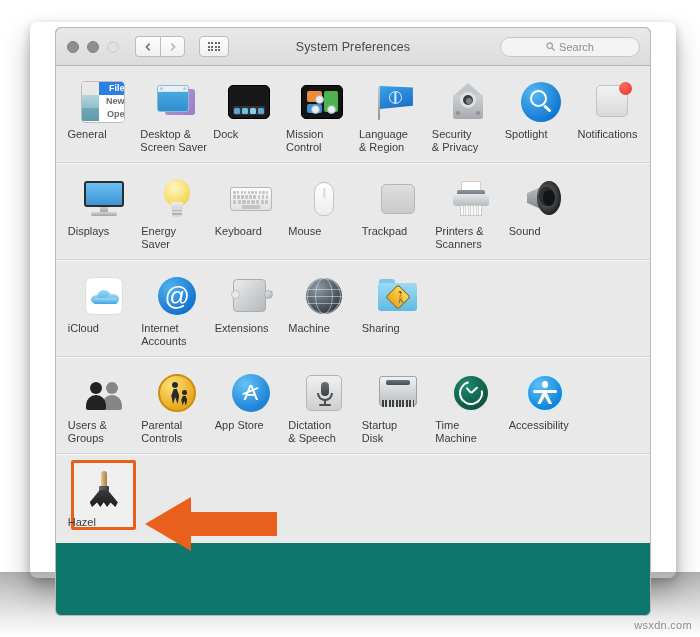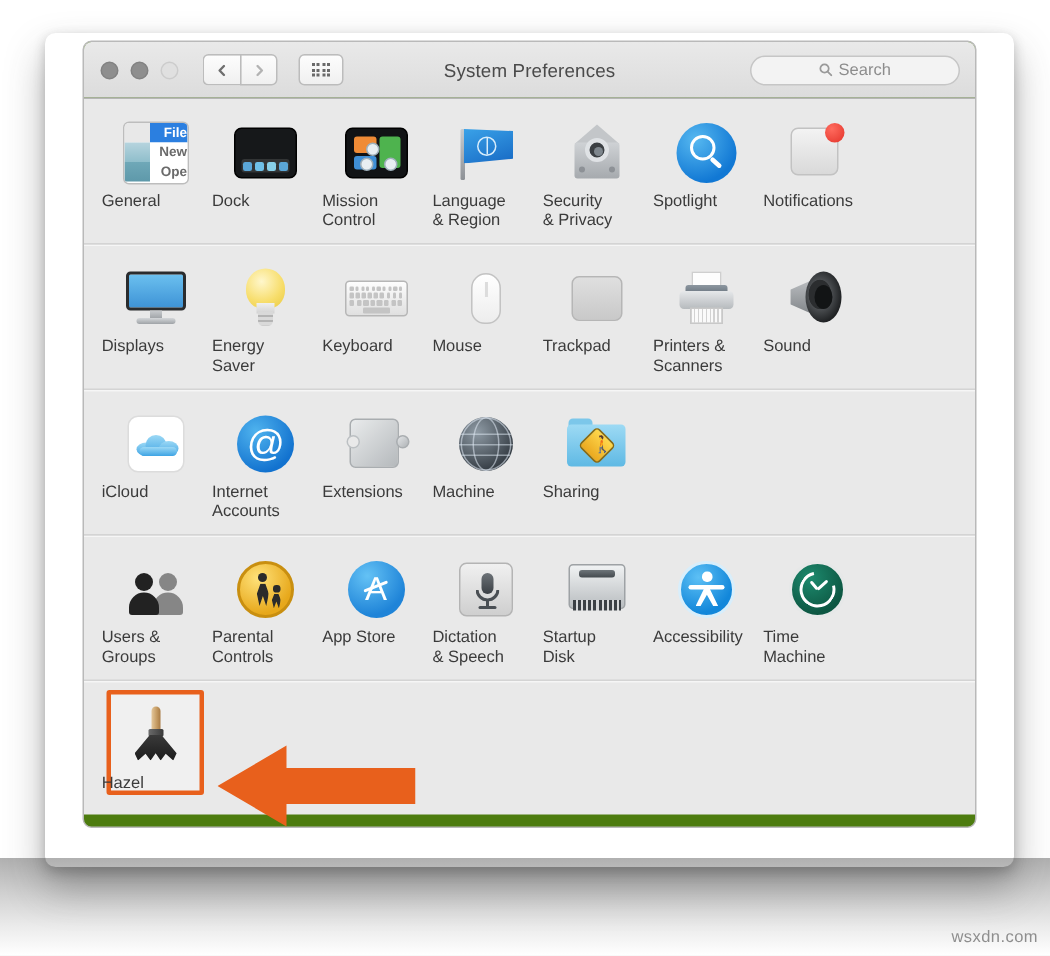--- a/index.html
+++ b/index.html
@@ -37,23 +37,23 @@
   }
   .floor-gradient.side {
     left: 0; top: 572px;
     background: linear-gradient(to bottom, #b0b0b0 0%, #cfcfcf 35%, #ebebeb 70%, #ffffff 100%);
   }
 
   
   #window {
     position: absolute;
     left: 55px; top: 27px;
-    width: 596px; height: 525px;
+    width: 596px; height: 589px;
     border-radius: 6px;
-    background: #4d7c0f;
+    background: #0f766e;
     overflow: hidden;
     border: 1px solid #b9b9b9;
     box-sizing: border-box;
   }
 
   
   .titlebar {
     position: relative;
     height: 37px;
     background: linear-gradient(to bottom, #e9e9e9 0%, #dcdcdc 100%);
@@ -593,20 +593,34 @@
                 <div class="m hl">File</div>
               <div class="q q2"></div>
                 <div class="m">New</div>
               <div class="q q3"></div>
                 <div class="m">Ope</div>
             </div>
           </div>
           <div class="label">General</div>
         </div>
 
+        <div class="cell">
+          <div class="iconbox">
+            <div class="ic-desk">
+              <div class="back"></div>
+              <div class="front">
+                  <div class="bar">
+                    <i></i>
+                    <i></i>
+                  </div>
+                </div>
+            </div>
+          </div>
+          <div class="label">Desktop &amp;<br>Screen Saver</div>
+        </div>
 
         <div class="cell">
           <div class="iconbox">
             <div class="ic-dock">
                 <div class="tray">
                   <i></i>
                   <i></i>
                   <i></i>
                   <i></i>
                 </div>
@@ -902,39 +916,39 @@
                 <div class="shell"></div>
                 <div class="slot"></div>
                 <div class="conn"></div>
               </div>
           </div>
           <div class="label">Startup<br>Disk</div>
         </div>
 
         <div class="cell">
           <div class="iconbox">
+            <div class="ic-tm">
+              <div class="ring"></div>
+                <div class="hand"></div>
+                <div class="hand2"></div>
+            </div>
+          </div>
+          <div class="label">Time<br>Machine</div>
+        </div>
+
+        <div class="cell">
+          <div class="iconbox">
             <div class="ic-acc">
                 <div class="h"></div>
                 <div class="arms"></div>
                 <div class="legs"></div>
               </div>
           </div>
           <div class="label">Accessibility</div>
         </div>
-
-        <div class="cell">
-          <div class="iconbox">
-            <div class="ic-tm">
-              <div class="ring"></div>
-                <div class="hand"></div>
-                <div class="hand2"></div>
-            </div>
-          </div>
-          <div class="label">Time<br>Machine</div>
-        </div>
       </div>
 
       <div class="prefrow bottom">
         <div class="cell selected">
           <div class="iconbox">
             <div class="ic-hazel">
               <div class="handle"></div>
                 <div class="ferrule"></div>
                 <div class="bristles"></div>
             </div>

